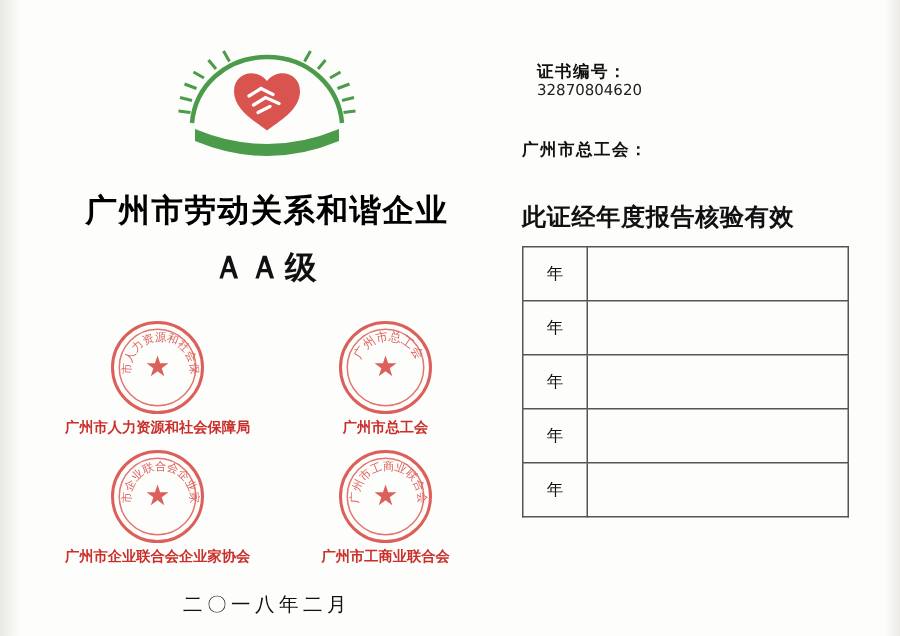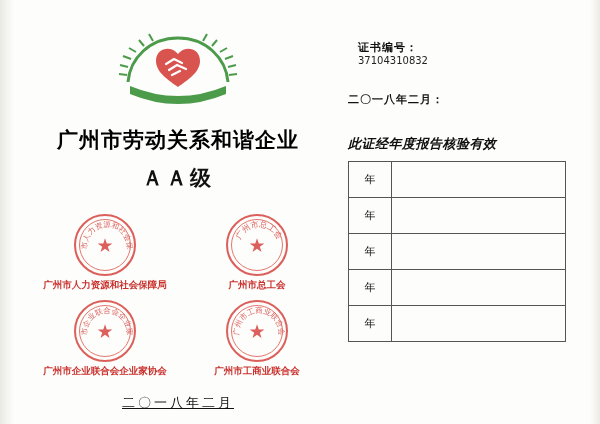--- a/index.html
+++ b/index.html
@@ -127,21 +127,20 @@
     color: #c9302c;
     font-weight: bold;
     white-space: nowrap;
   }
 
   .cert-date {
     margin-top: 16px;
     font-size: 13px;
     letter-spacing: 3px;
     color: #111;
-    text-decoration: underline;
   }
 
   
   .right-panel {
     position: absolute;
     left: 348px;
     top: 40px;
     width: 226px;
   }
   .field-row {
@@ -159,27 +158,26 @@
   }
   .field-value {
     margin-left: 10px;
     font-size: 10px;
     color: #222;
     white-space: nowrap;
   }
   .field-value.small { font-size: 9.5px; }
 
   .notice {
-    font-size: 13px;
+    font-size: 16px;
     font-weight: bold;
     letter-spacing: .5px;
     color: #111;
     margin-top: 28px;
     margin-bottom: 8px;
-    font-style: italic;
   }
 
   .review-table {
     border-collapse: collapse;
     width: 215px;
     table-layout: fixed;
   }
   .review-table td {
     border: 1px solid #555;
     height: 35px;
@@ -322,25 +320,25 @@
       </div>
     </div>
 
     <div class="cert-date">二〇一八年二月</div>
   </div>
 
   <div class="right-panel">
 
     <div class="field-row">
       <span class="field-label">证书编号：</span>
-      <span class="field-value">37104310832</span>
+      <span class="field-value">32870804620</span>
     </div>
 
     <div class="field-row">
-      <span class="field-label">二〇一八年二月：</span>
+      <span class="field-label">广州市总工会：</span>
     </div>
 
     <div class="notice">此证经年度报告核验有效</div>
 
     <table class="review-table">
       <tbody>
         <tr>
           <td class="year-cell">年</td>
           <td class="blank-cell"></td>
         </tr>

